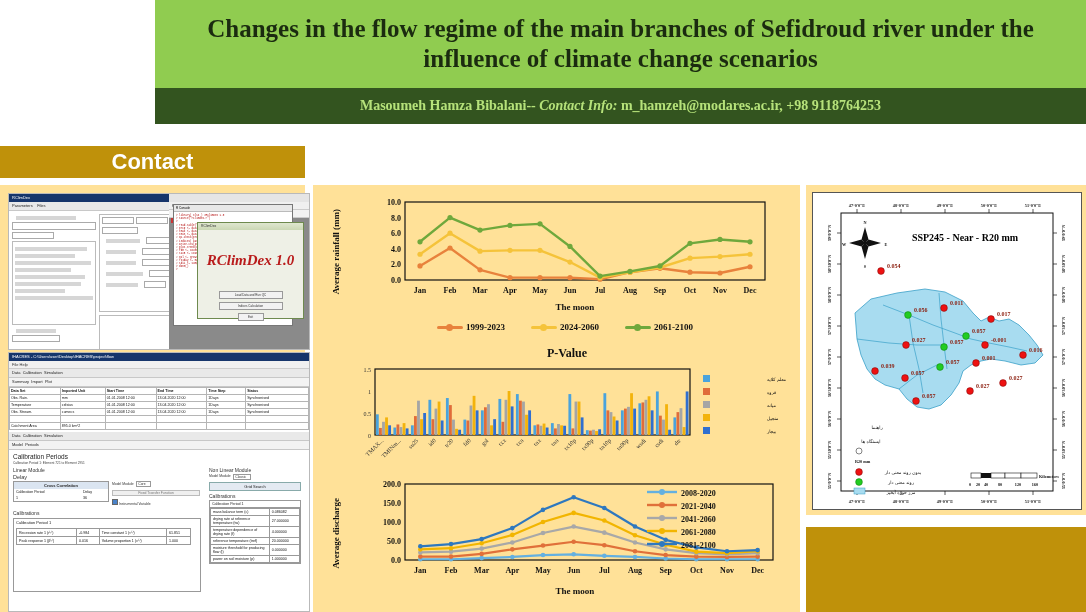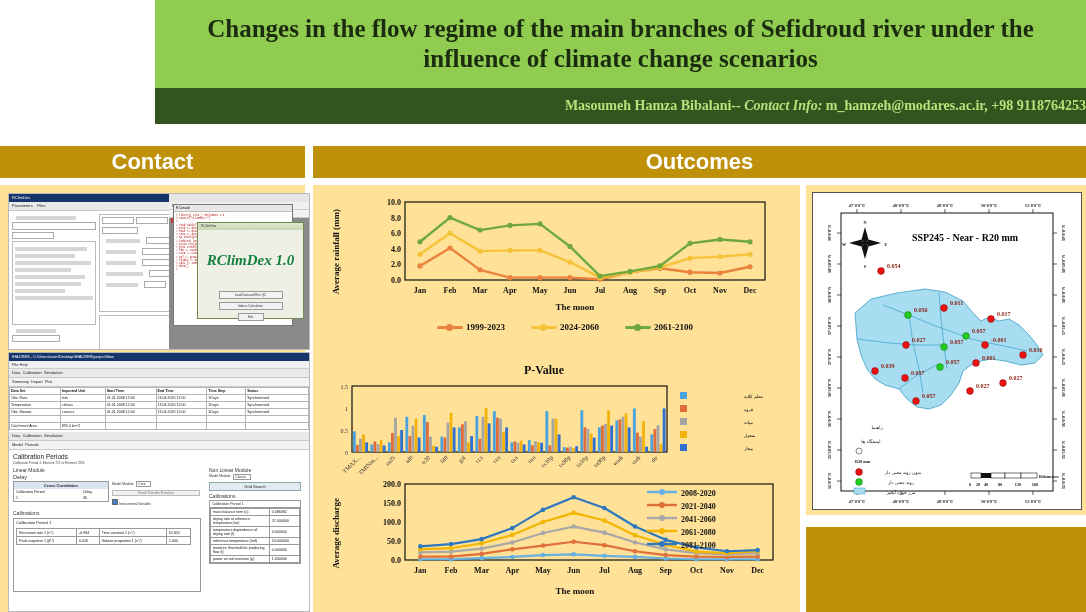--- a/index.html
+++ b/index.html
@@ -15,21 +15,21 @@
   .logo-wrap{position:relative;width:130px;height:130px;}
   .logo-text{position:absolute;left:0;bottom:2px;width:130px;text-align:center;
     font-family:"Liberation Sans",sans-serif;font-weight:bold;font-size:13px;
     color:#1f6b3b;line-height:13px;letter-spacing:-.2px;}
   .title-band{position:absolute;left:155px;top:0;width:931px;height:88px;background:#90cc50;
     display:flex;align-items:center;justify-content:center;}
   .title-band h1{
     margin:0;padding:0 18px;text-align:center;color:#1b2b10;
     font-family:"Liberation Serif", serif;font-weight:bold;font-size:25px;line-height:30px;}
   .authors-band{position:absolute;left:155px;top:88px;width:931px;height:36px;
-    background:#33541f;overflow:hidden;text-align:right;}
+    background:#33541f;overflow:hidden;text-align:center;}
   .author-line{color:#b6e27a;font-family:"Liberation Serif",serif;font-weight:bold;
     font-size:14px;line-height:17px;margin-top:9px;}
   .author-line .ci{font-style:italic;font-weight:bold;}
   .author-line2{color:#2e6b2a;font-family:"Liberation Serif",serif;font-weight:bold;
     font-size:13px;line-height:15px;margin-top:10px;}
 
   
   .bar{position:absolute;height:32px;background:#bf910a;display:flex;align-items:center;
     justify-content:center;color:#ffffff;font-weight:bold;font-size:22px;
     font-family:"Liberation Sans",sans-serif;}
@@ -56,21 +56,21 @@
   .field-box{border:1px solid #aaa;background:#fff;}
   .rclim-win{position:absolute;left:160px;top:0;width:140px;height:155px;background:#8a8a8a;}
   .rgui{position:absolute;left:4px;top:10px;width:118px;height:120px;background:#fff;border:1px solid #777;}
   .rgui-code{font-family:"Liberation Mono",monospace;font-size:2.6px;line-height:3.2px;
     color:#b00000;padding:2px;white-space:pre;overflow:hidden;}
   .rclim-dlg{position:absolute;left:28px;top:28px;width:105px;height:95px;background:#eef0e6;
     border:1px solid #6e8a4e;}
   .rclim-dlg .hdr{height:7px;background:linear-gradient(#dfe7cf,#cbd8b4);font-size:3.4px;
     line-height:7px;padding-left:3px;color:#333;}
   .rclim-name{text-align:center;font-family:"Liberation Serif",serif;font-style:italic;
-    font-weight:bold;font-size:15px;color:#15803d;margin-top:22px;}
+    font-weight:bold;font-size:15px;color:#b91c1c;margin-top:22px;}
   .rclim-btn{margin:3px auto 0;width:62px;height:6px;border:1px solid #999;background:#f2f2f2;
     font-size:3px;line-height:6px;text-align:center;color:#333;}
   .sw-table{width:100%;border-collapse:collapse;font-size:3.6px;}
   .sw-table th,.sw-table td{border:1px solid #b5b5b5;padding:0 1px;text-align:left;
     color:#111;height:6px;white-space:nowrap;overflow:hidden;}
   .sw-table th{background:#fff;font-weight:bold;}
   .sect-h{font-size:6.5px;color:#222;margin:3px 0 1px 4px;font-weight:normal;}
   .sub-h{font-size:5px;color:#333;margin:1px 0 1px 4px;}
   .tiny{font-size:3.2px;color:#444;margin:0 0 1px 4px;}
   .boxed{border:1px solid #999;background:#fff;margin:2px 4px;}
@@ -117,21 +117,20 @@
 
   <div class="authors-band">
     <div class="author-line">
       <span>Masoumeh Hamza Bibalani--</span>
       <span class="ci">Contact Info:</span>
       <span>m_hamzeh@modares.ac.ir, +98 9118764253</span>
     </div>
   </div>
 
   <div class="bar bar-methods">Contact</div>
-  <div class="bar bar-outcomes">Outcomes</div>
 
   <div class="panel-methods"></div>
 
   <div class="shot shot1">
     <div style="position:absolute;left:0;top:0;width:160px;height:155px;background:#fff;">
       <div class="win-title">RClimDex</div>
       <div class="tabrow">
         <span>Parameters</span>
         &nbsp;&nbsp;
         <span>Files</span>
@@ -494,21 +493,21 @@
         <span class="lg-line" id="rf-lg1" style="background: rgb(245, 195, 58);"></span>
         <span>2024-2060</span>
         </div>
       <div class="lg-item">
         <span class="lg-line" id="rf-lg2" style="background: rgb(111, 168, 60);"></span>
         <span>2061-2100</span>
         </div>
     </div>
   </div>
 
-  <div class="chart-block" style="left:314px;top:346px;width:460px;height:130px;margin-top:17px;">
+  <div class="chart-block" style="left:337px;top:346px;width:460px;height:130px;">
     <div class="chart-title">P-Value</div>
     <svg width="460" height="112" viewBox="0 0 460 112" style="margin-top:2px;">
       <g id="pv-ticks">
           <text x="34" y="74.5" text-anchor="end" class="tick-s">0</text>
           <text x="34" y="52.5" text-anchor="end" class="tick-s">0.5</text>
           <text x="34" y="30.5" text-anchor="end" class="tick-s">1</text>
           <text x="34" y="8.5" text-anchor="end" class="tick-s">1.5</text>
         </g>
       <rect x="38" y="6" width="315" height="66" fill="none" stroke="#111" stroke-width="1.2"></rect>
       <g id="pv-bars">

